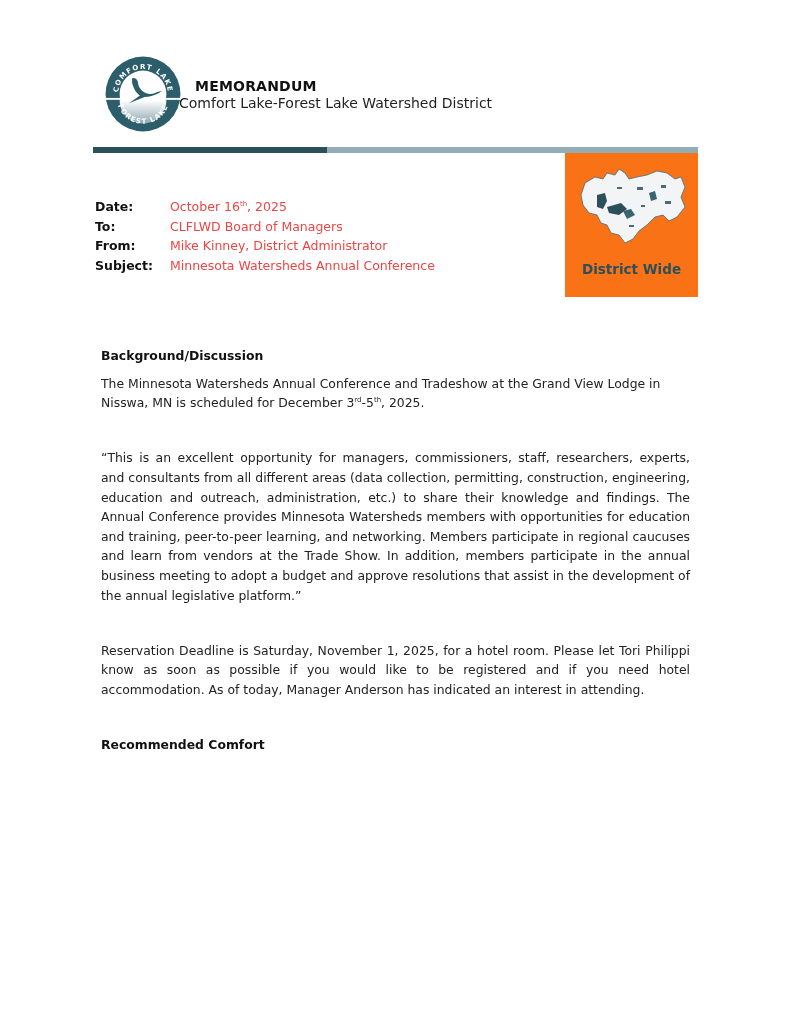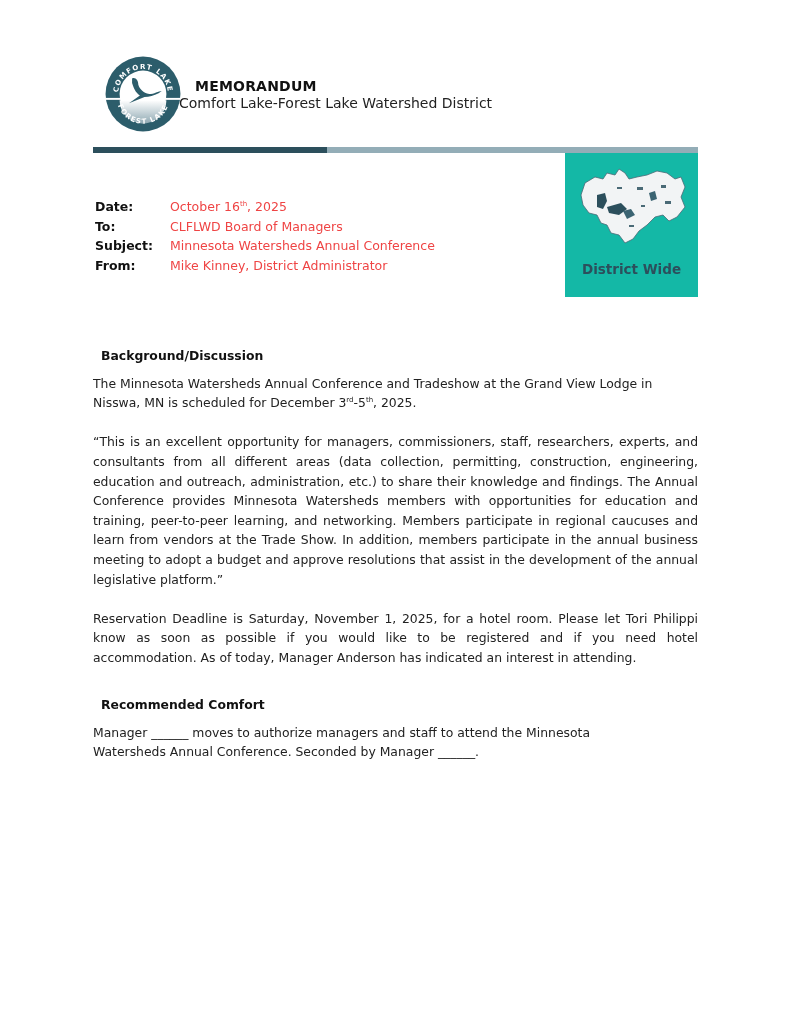--- a/index.html
+++ b/index.html
@@ -4,32 +4,32 @@
 <style>
   html, body { margin: 0; padding: 0; background: #ffffff; }
   body { width: 791px; height: 1024px; position: relative; overflow: hidden;
          font-family: "DejaVu Sans", sans-serif; color: #1a1a1a; }
   .logo { position: absolute; left: 104px; top: 55px; width: 78px; height: 78px; }
   .memo-title { position: absolute; left: 195px; top: 78px; font-size: 14px; font-weight: bold;
                 color: #111; letter-spacing: 0.2px; }
   .org-name { position: absolute; left: 179px; top: 95px; font-size: 14px; color: #222; }
   .bar-dark { position: absolute; left: 93px; top: 147px; width: 234px; height: 6px; background: #2c4f5c; }
   .bar-light { position: absolute; left: 327px; top: 147px; width: 371px; height: 6px; background: #93adb7; }
-  .district-box { position: absolute; left: 565px; top: 153px; width: 133px; height: 144px; background: #14b8a6; }
+  .district-box { position: absolute; left: 565px; top: 153px; width: 133px; height: 144px; background: #f97316; }
   .district-map { position: absolute; left: 12px; top: 12px; width: 112px; height: 82px; }
   .district-label { position: absolute; left: 0; right: 0; top: 108px; text-align: center;
                     font-size: 13.5px; font-weight: bold; color: #2c4f5c; }
   .meta { position: absolute; left: 95px; top: 197px; font-size: 12.5px; }
   .meta-row { display: flex; height: 19.5px; align-items: center; }
   .meta-key { width: 75px; font-weight: bold; color: #111; }
   .meta-val { color: #ef4444; }
   sup { font-size: 7px; vertical-align: super; line-height: 0; }
   .content { position: absolute; left: 93px; top: 338px; width: 605px; font-size: 12.4px; line-height: 19.6px; color: #222; }
   .h { font-weight: bold; color: #111; margin: 8px; }
-  .p { margin: 0; text-align: justify; }
+  .p { margin: 8px; text-align: justify; }
   .gap { height: 19.6px; }
   .p.left { text-align: left; }
 </style>
 </head>
 <body>
 
 <svg class="logo" viewBox="0 0 100 100">
   <defs>
     <path id="arcTop" d="M 18 50 A 32 32 0 0 1 82 50"></path>
     <path id="arcBot" d="M 16 54 A 34 34 0 0 0 84 54"></path>
@@ -77,33 +77,32 @@
 <div class="meta">
   <div class="meta-row">
     <span class="meta-key">Date:</span>
     <span class="meta-val"><span>October 16</span><sup>th</sup><span>, 2025</span></span>
   </div>
   <div class="meta-row">
     <span class="meta-key">To:</span>
     <span class="meta-val">CLFLWD Board of Managers</span>
   </div>
   <div class="meta-row">
+    <span class="meta-key">From:</span>
+    <span class="meta-val">Mike Kinney, District Administrator</span>
+  </div>
+  <div class="meta-row">
     <span class="meta-key">Subject:</span>
     <span class="meta-val">Minnesota Watersheds Annual Conference</span>
-  </div>
-  <div class="meta-row">
-    <span class="meta-key">From:</span>
-    <span class="meta-val">Mike Kinney, District Administrator</span>
   </div>
 </div>
 
 <div class="content">
   <p class="h">Background/Discussion</p>
   <p class="p left"><span>The Minnesota Watersheds Annual Conference and Tradeshow at the Grand View Lodge in Nisswa, MN is scheduled for December 3</span><sup>rd</sup><span>-5</span><sup>th</sup><span>, 2025.</span></p>
   <div class="gap"></div>
   <p class="p">“This is an excellent opportunity for managers, commissioners, staff, researchers, experts, and consultants from all different areas (data collection, permitting, construction, engineering, education and outreach, administration, etc.) to share their knowledge and findings. The Annual Conference provides Minnesota Watersheds members with opportunities for education and training, peer-to-peer learning, and networking. Members participate in regional caucuses and learn from vendors at the Trade Show. In addition, members participate in the annual business meeting to adopt a budget and approve resolutions that assist in the development of the annual legislative platform.”</p>
   <div class="gap"></div>
   <p class="p">Reservation Deadline is Saturday, November 1, 2025, for a hotel room. Please let Tori Philippi know as soon as possible if you would like to be registered and if you need hotel accommodation. As of today, Manager Anderson has indicated an interest in attending.</p>
   <div class="gap"></div>
   <p class="h">Recommended Comfort</p>
-  <p class="p left" style="width:540px">Manager ______ moves to authorize managers and staff to attend the Minnesota Watersheds Annual Conference. Seconded by Manager ______.</p>
   <div class="gap"></div>
 </div>
 
 </body></html>

